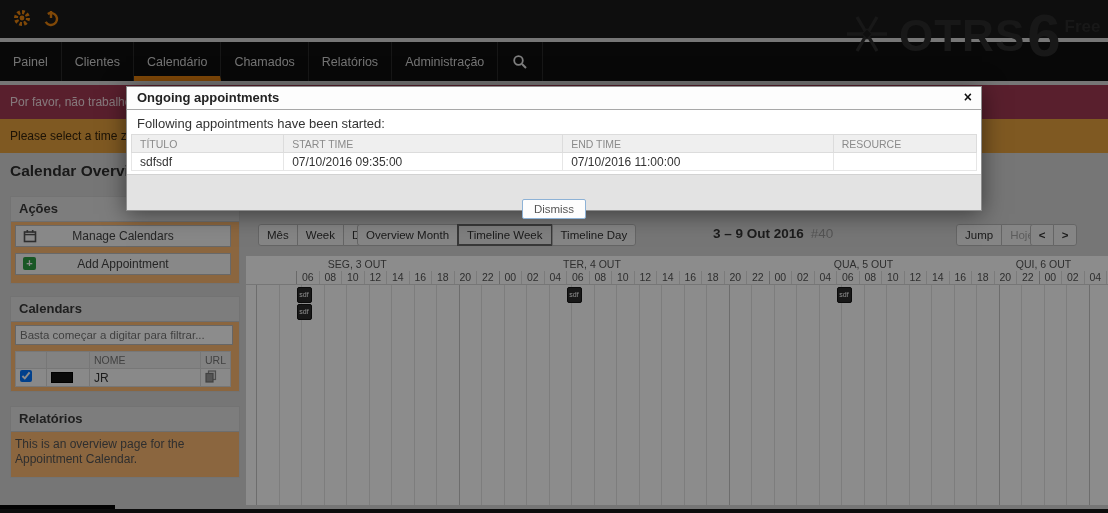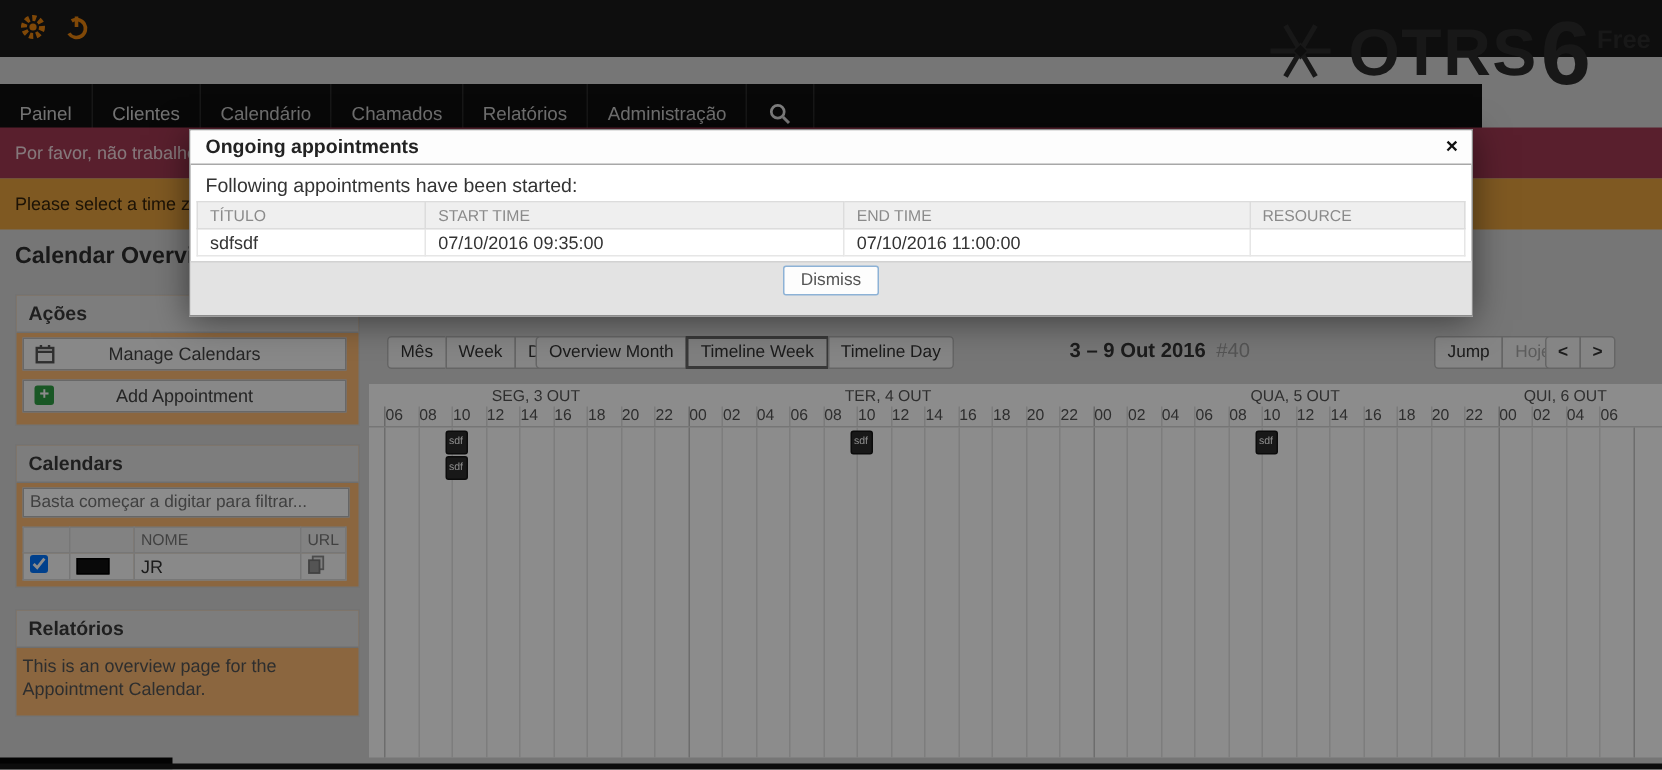--- a/index.html
+++ b/index.html
@@ -6,21 +6,21 @@
   body{font-family:"Liberation Sans",sans-serif;background:#555;}
   .screen{position:relative;width:1108px;height:513px;overflow:hidden;background:#d8d8d8;}
   .abs{position:absolute;}
 
   
   #topbar{left:0;top:0;width:1108px;height:38px;background:#1a1a1a;}
   #topbar .ic{position:absolute;top:9px;cursor:pointer;}
   #gear{left:13px;} #power{left:42px;}
 
   
-  #navbar{left:0;top:56px;width:988px;height:39px;background:#0f0f0f;display:flex;align-items:stretch;}
+  #navbar{left:0;top:42px;width:1108px;height:39px;background:#0f0f0f;display:flex;align-items:stretch;}
   .nav-item{display:flex;align-items:center;padding:0 13px;font-size:12.5px;color:#d2d2d2;
     border-right:1px solid #2a2a2a;cursor:pointer;position:relative;}
   .nav-item.active{border-bottom:5px solid #e9830e;padding-top:5px;}
   .nav-search{display:flex;align-items:center;padding:0 14px;border-right:1px solid #2a2a2a;cursor:pointer;}
 
   
   #logo{left:843px;top:4px;width:250px;height:64px;display:flex;align-items:center;color:#2c2c2c;}
   #logo .brand{font-size:44px;font-weight:bold;letter-spacing:1px;margin-left:8px;}
   #logo .six{font-size:60px;font-weight:bold;margin-left:2px;line-height:54px;}
   #logo .free{font-size:17px;font-weight:bold;margin-left:4px;margin-top:-18px;}
@@ -66,22 +66,22 @@
   #grp-basic{left:258px;} #grp-timeline{left:357px;} #grp-jump{left:956px;} #grp-arrows{left:1030px;}
   #grp-arrows .fc-btn{width:24px;text-align:center;font-weight:bold;padding:0;}
   #cal-title{left:713px;top:226px;font-size:13.5px;color:#333;}
   #cal-title b{font-weight:bold;}
   #cal-title .wk{color:#9a9a9a;font-weight:normal;margin-left:7px;}
 
   
   #timeline{left:246px;top:256px;width:862px;height:249px;background:#fff;}
   #timeline::before{content:'';position:absolute;left:0;right:0;top:28px;border-top:1px solid #d8d8d8;}
   .tl-day{position:absolute;top:2px;height:12px;line-height:12px;text-align:center;font-size:10.5px;color:#555;overflow:hidden;}
-  .tl-hour{position:absolute;top:15px;height:13px;line-height:13px;font-size:10.5px;color:#555;
-    box-sizing:border-box;border-left:1px solid #e0e0e0;}
+  .tl-hour{position:absolute;top:15px;height:13px;line-height:13px;text-align:center;font-size:10.5px;color:#555;
+    box-sizing:border-box;border-left:1px solid #e0e0e0;margin-left:40px;}
   .tl-hour.day-start{border-left-color:#bfbfbf;}
   .tl-line{position:absolute;top:29px;bottom:0;width:0;border-left:1px solid #e4e4e4;}
   .tl-line.day-start{border-left-color:#c6c6c6;}
   .tl-event{position:absolute;width:15px;height:16px;background:#2c2c2c;border:1px solid #141414;
     box-sizing:border-box;color:#fff;font-size:7px;line-height:14px;text-align:center;overflow:hidden;
     border-radius:2px;cursor:pointer;}
 
   
   #strip-left{left:0;top:505px;width:115px;height:8px;background:#060606;}
   #strip-bottom{left:0;top:509px;width:1108px;height:4px;background:#161616;}
@@ -97,21 +97,21 @@
   #modal-title{position:absolute;left:10px;top:0;line-height:22px;font-size:13px;font-weight:bold;color:#222;}
   #modal-close{position:absolute;right:9px;top:0;line-height:21px;font-size:14px;font-weight:bold;color:#111;cursor:pointer;}
   #modal-intro{position:absolute;left:10px;top:29px;font-size:13px;color:#333;}
   #modal-table{position:absolute;left:4px;top:47px;width:846px;border-collapse:collapse;table-layout:fixed;}
   #modal-table th{background:#efefef;color:#8a8a8a;font-weight:normal;font-size:10.5px;text-align:left;
     height:17px;padding:0 8px;border:1px solid #dcdcdc;}
   #modal-table td{background:#fff;color:#333;font-size:12px;height:17px;padding:0 8px;
     border-left:1px solid #e6e6e6;border-right:1px solid #e6e6e6;border-bottom:1px solid #e6e6e6;}
   #modal-footer{position:absolute;left:0;right:0;bottom:0;height:35px;background:#e3e3e3;
     border-top:1px solid #d2d2d2;text-align:center;}
-  #dismiss-btn{margin-top:2px;padding:3px 11px;font-size:11.5px;color:#555;background:#fdfdfd;
+  #dismiss-btn{margin-top:24px;padding:3px 11px;font-size:11.5px;color:#555;background:#fdfdfd;
     border:1px solid #8db2d6;border-radius:2px;cursor:pointer;font-family:"Liberation Sans",sans-serif;}
 </style>
 </head>
 <body>
 
 <div class="screen">
 
   <div class="abs" id="topbar">
     <span class="ic" id="gear">
       <svg width="18" height="18" viewBox="0 0 18 18">

